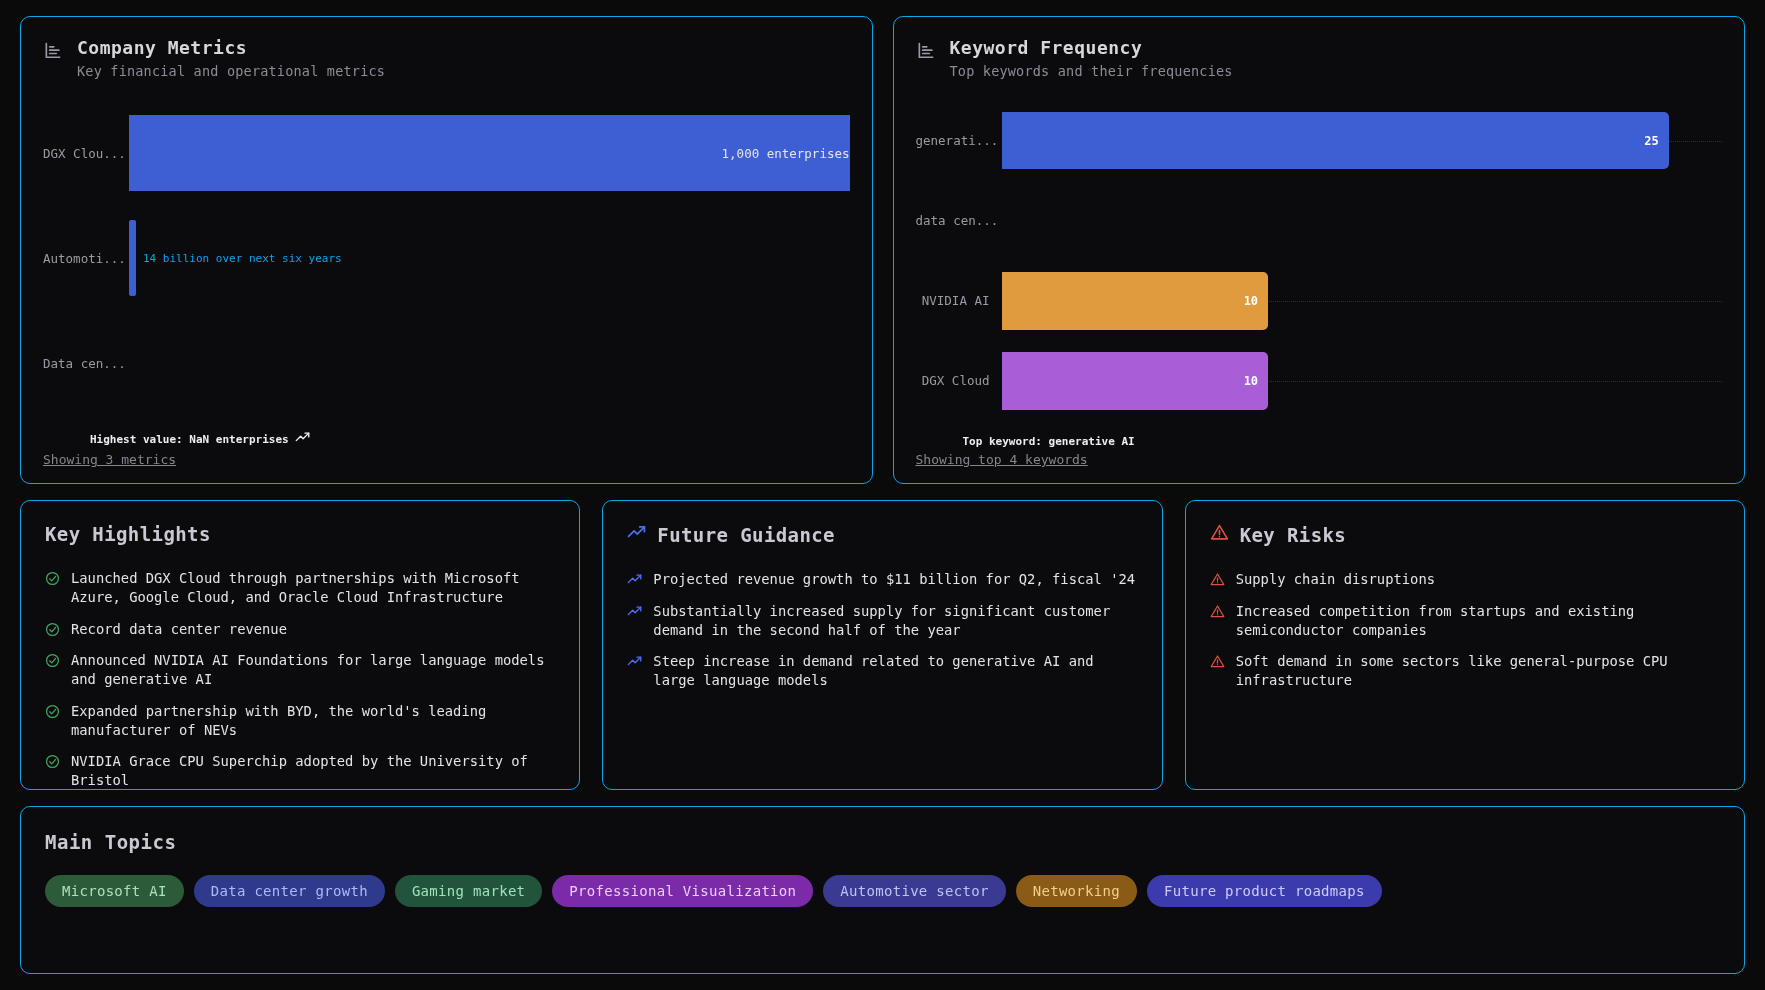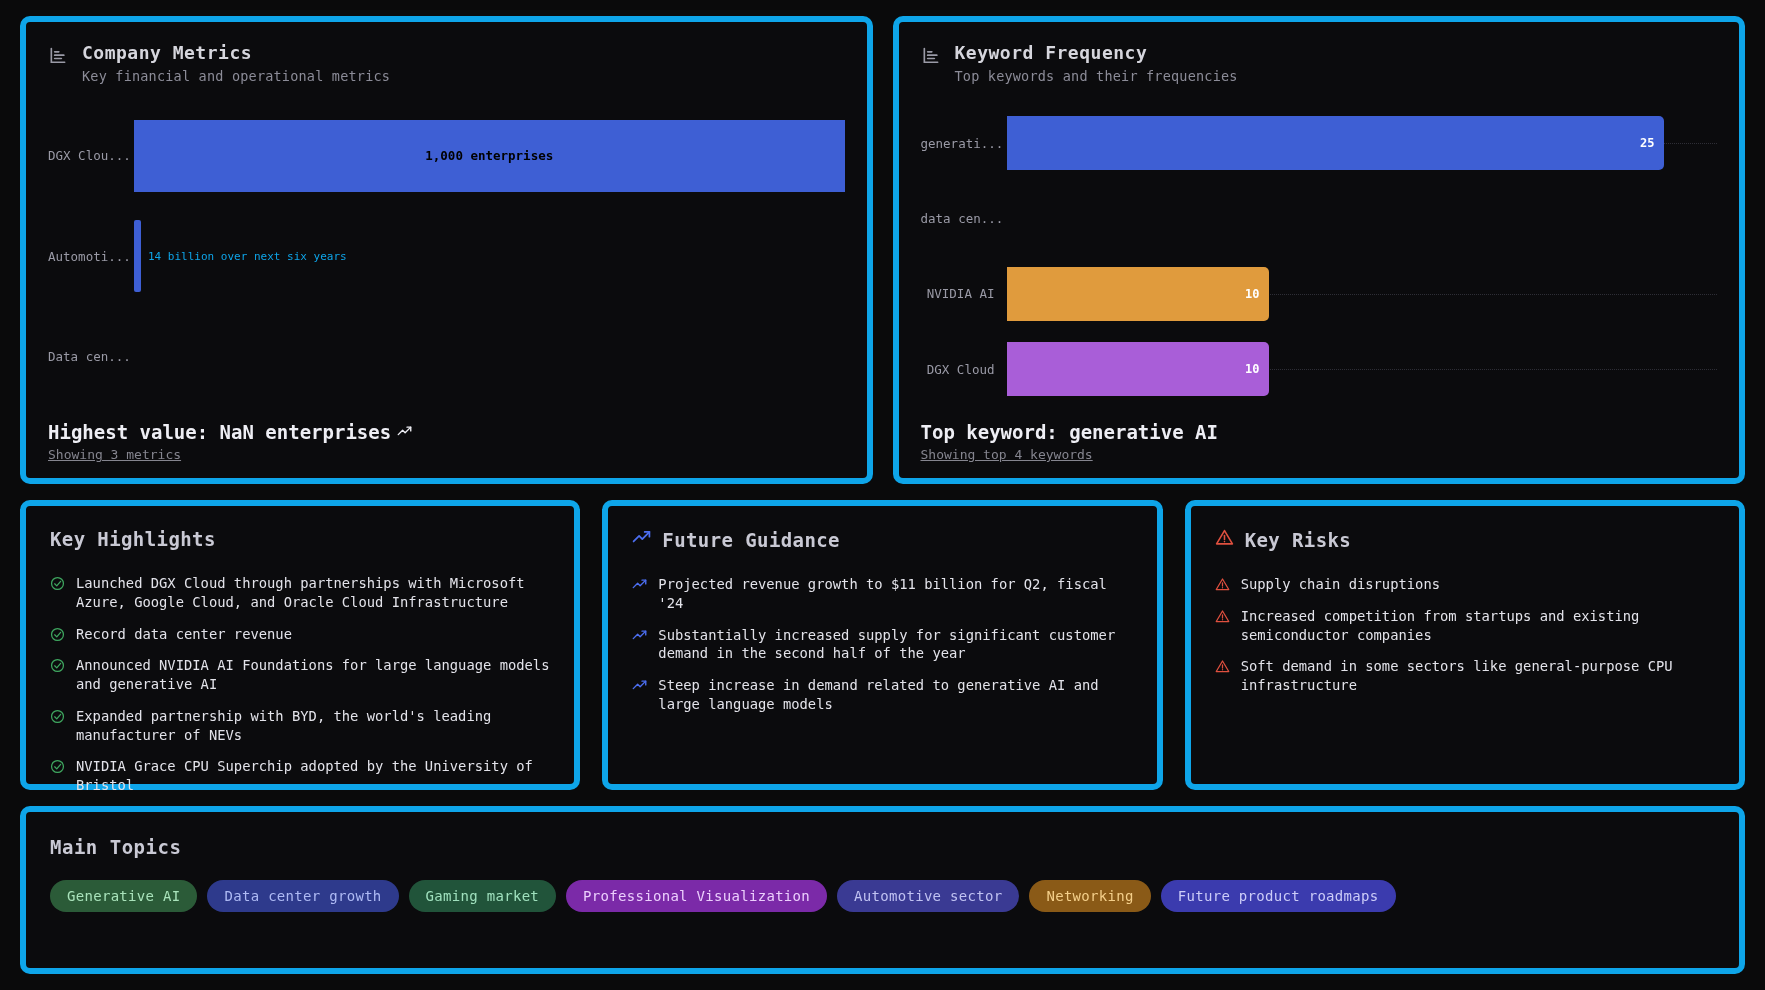--- a/index.html
+++ b/index.html
@@ -17,21 +17,21 @@
     height: 990px;
     padding: 16px 20px;
     display: flex;
     flex-direction: column;
     gap: 16px;
   }
 
   
   .card {
     background: #0b0b0d;
-    border: 6px solid #0ea5e9;
+    border: 1px solid #0ea5e9;
     border-radius: 10px;
     position: relative;
   }
 
   
   .top-row {
     display: flex;
     gap: 20px;
     height: 468px;
   }
@@ -103,24 +103,24 @@
     height: 72%;
     position: relative;
     display: flex;
     align-items: center;
     border-radius: 0 5px 5px 0;
     min-width: 0;
   }
   .bar.square { border-radius: 0; }
   .bar-value-in {
     width: 100%;
-    text-align: center;
+    text-align: right;
     font-size: 12.5px;
-    color: #000000;
-    font-weight: bold;
+    color: #e5e5e5;
+    font-weight: normal;
     white-space: nowrap;
   }
   .bar-value-right {
     position: absolute;
     right: 10px;
     font-size: 12px;
     color: #ffffff;
     font-weight: bold;
   }
   .bar-value-out {
@@ -137,26 +137,27 @@
     border-top: 1px dotted #2e2e36;
     z-index: 0;
   }
   .bar, .bar-value-out { z-index: 2; }
 
   
   .chart-foot {
     margin-top: 14px;
   }
   .foot-main {
-    font-size: 19px;
+    font-size: 11px;
     color: #eeeef4;
     font-weight: bold;
     display: flex;
     align-items: center;
     gap: 6px;
+    margin-left: 47px;
   }
   .foot-sub {
     font-size: 13px;
     color: #85858f;
     margin-top: 4px;
     text-decoration: underline;
   }
 
   
   .mid-row {
@@ -480,21 +481,21 @@
           </span>
           <span>Soft demand in some sectors like general-purpose CPU infrastructure</span>
         </li>
       </ul>
     </div>
   </div>
 
   <div class="card topics-card">
     <div class="topics-title">Main Topics</div>
     <div class="chips">
-      <span class="chip" style="background:#2b5b38;color:#a9e3bb;">Generative AI</span>
+      <span class="chip" style="background:#2b5b38;color:#a9e3bb;">Microsoft AI</span>
       <span class="chip" style="background:#2e3a8c;color:#aebaf4;">Data center growth</span>
       <span class="chip" style="background:#21543a;color:#9fe0bd;">Gaming market</span>
       <span class="chip" style="background:#7b2aa8;color:#eccffd;">Professional Visualization</span>
       <span class="chip" style="background:#3a3a93;color:#c0c2f2;">Automotive sector</span>
       <span class="chip" style="background:#8a5a17;color:#f4cf8a;">Networking</span>
       <span class="chip" style="background:#3b3bae;color:#ccccf8;">Future product roadmaps</span>
     </div>
   </div>
 
 </div>

